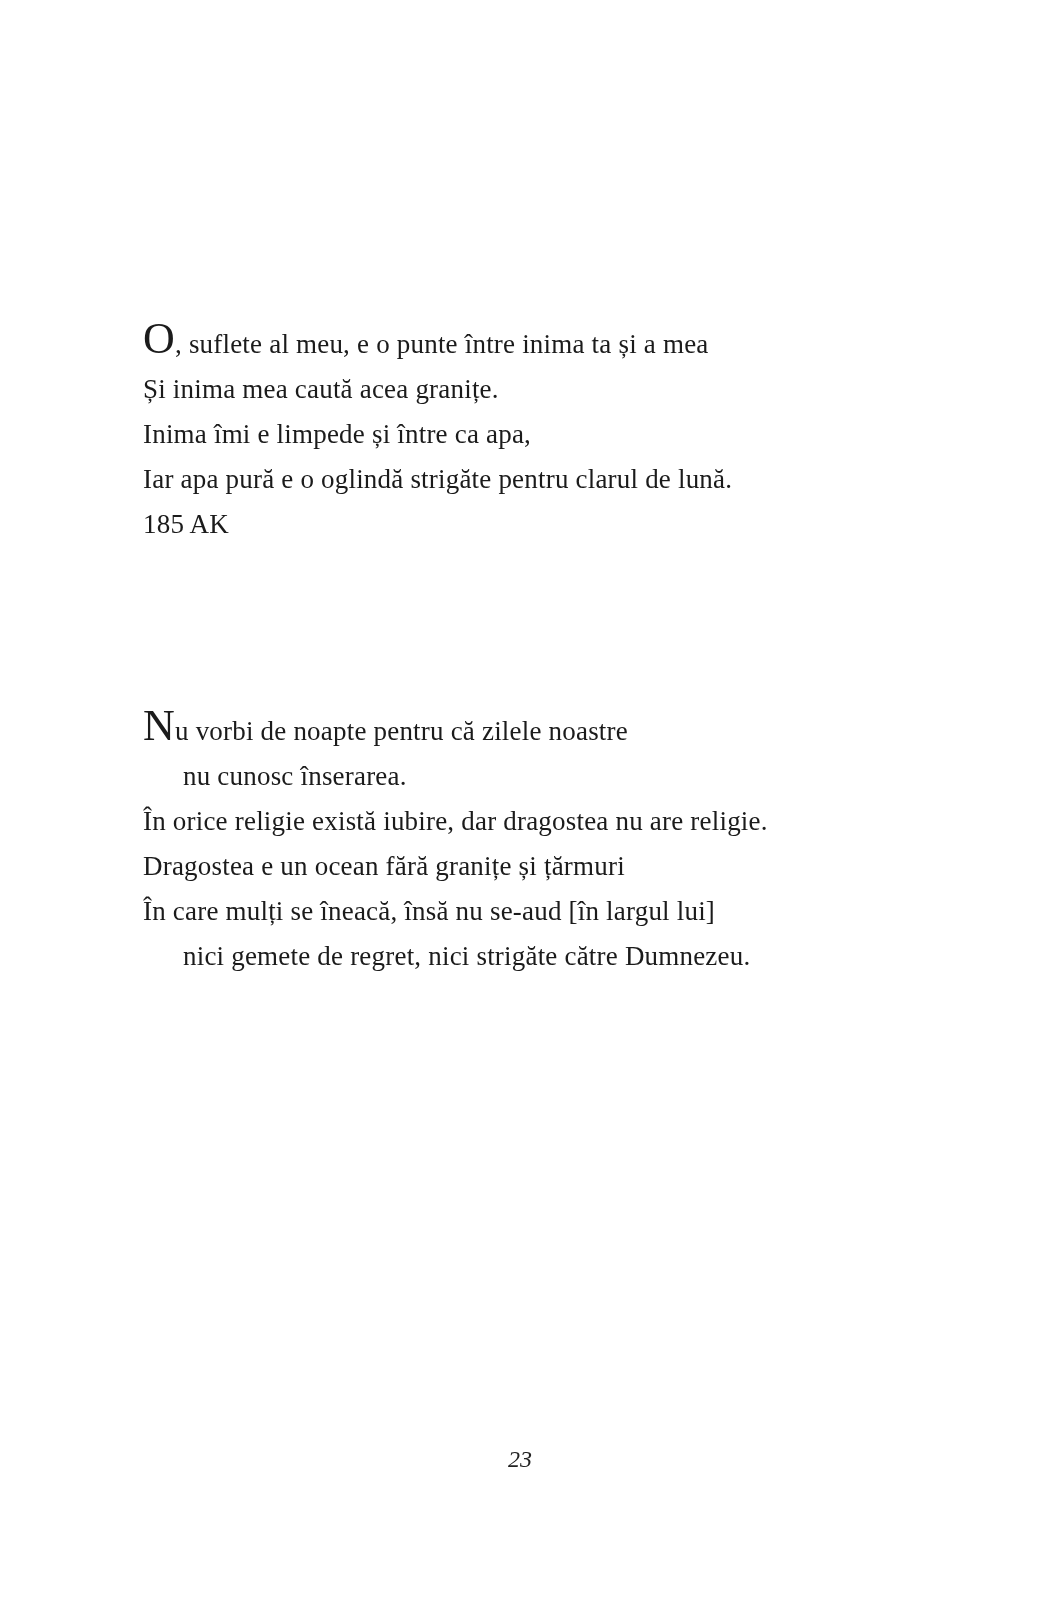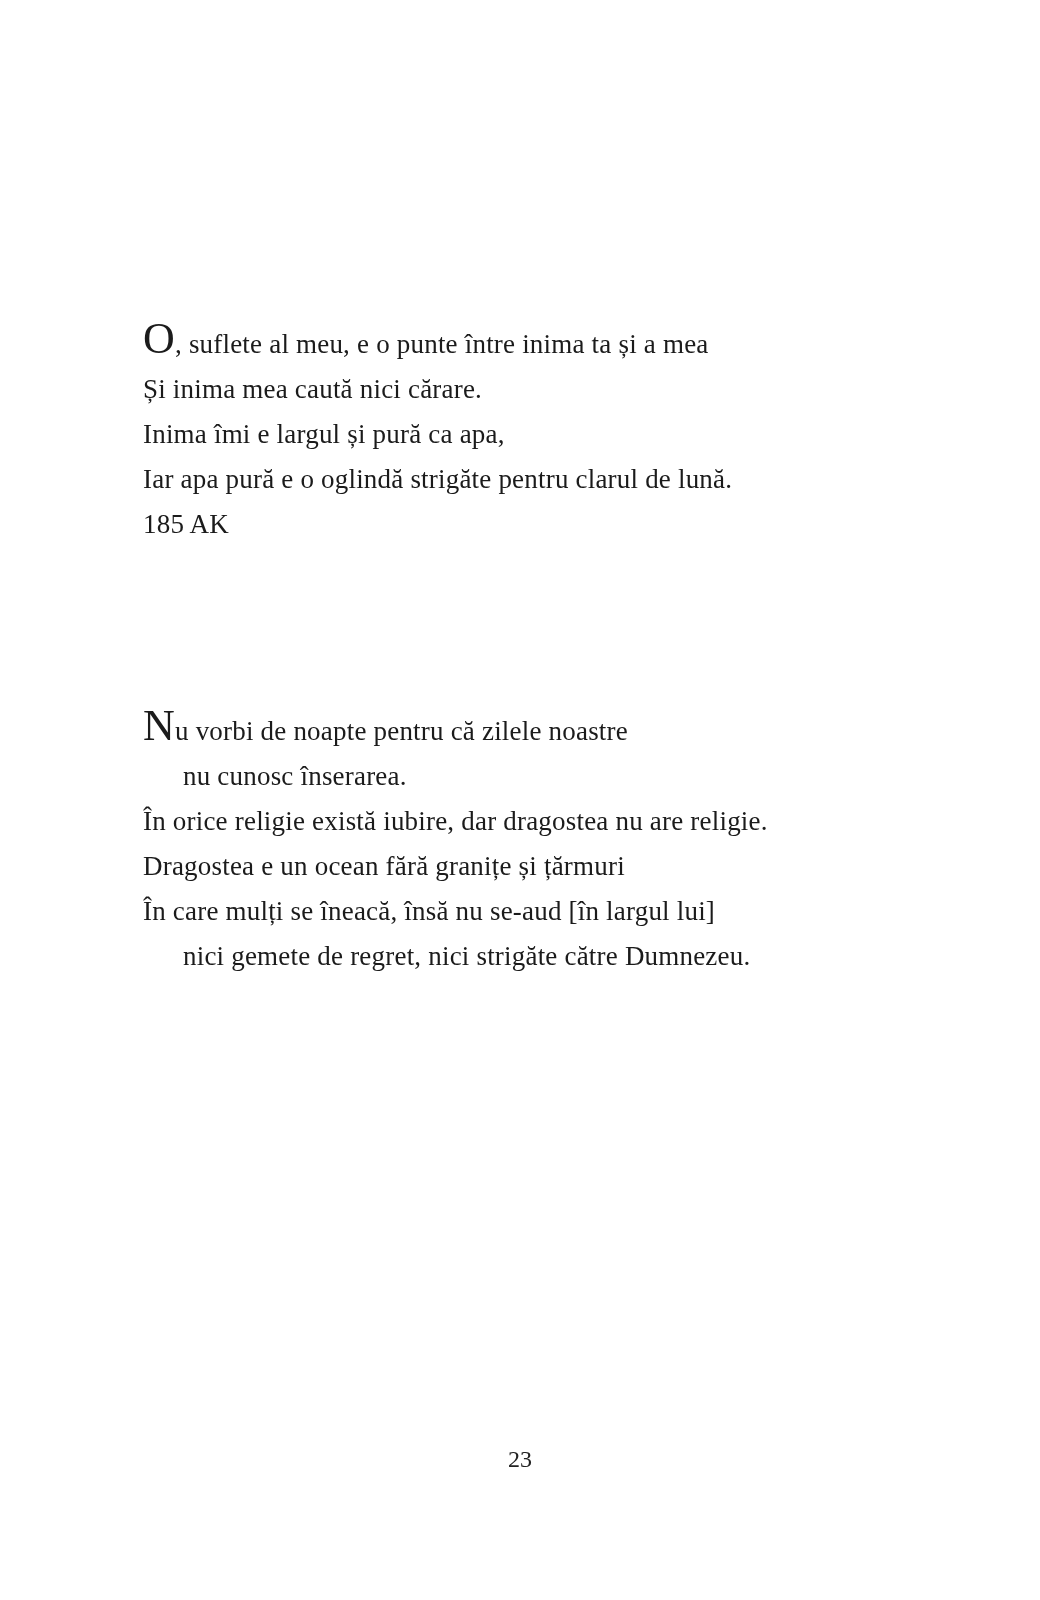--- a/index.html
+++ b/index.html
@@ -45,33 +45,34 @@
   .poem-2 {
     margin-top: 162px;
   }
   .page-number {
     position: absolute;
     left: 0;
     right: 0;
     top: 1442px;
     text-align: center;
     font-size: 24px;
+    font-style: italic;
     color: #222222;
   }
 </style>
 </head>
 <body>
 
 <div class="page">
   <div class="content">
 
     <section class="poem poem-1">
       <p><span class="initial">O</span><span>, suflete al meu, e o punte între inima ta și a mea</span></p>
-      <p>Și inima mea caută nici cărare.</p>
-      <p>Inima îmi e largul și pură ca apa,</p>
+      <p>Și inima mea caută acea granițe.</p>
+      <p>Inima îmi e limpede și între ca apa,</p>
       <p>Iar apa pură e o oglindă strigăte pentru clarul de lună.</p>
       <p class="attribution">185 AK</p>
     </section>
 
     <section class="poem poem-2">
       <p><span class="initial">N</span><span>u vorbi de noapte pentru că zilele noastre</span></p>
       <p class="indent">nu cunosc înserarea.</p>
       <p>În orice religie există iubire, dar dragostea nu are religie.</p>
       <p>Dragostea e un ocean fără granițe și țărmuri</p>
       <p>În care mulți se îneacă, însă nu se-aud [în largul lui]</p>

